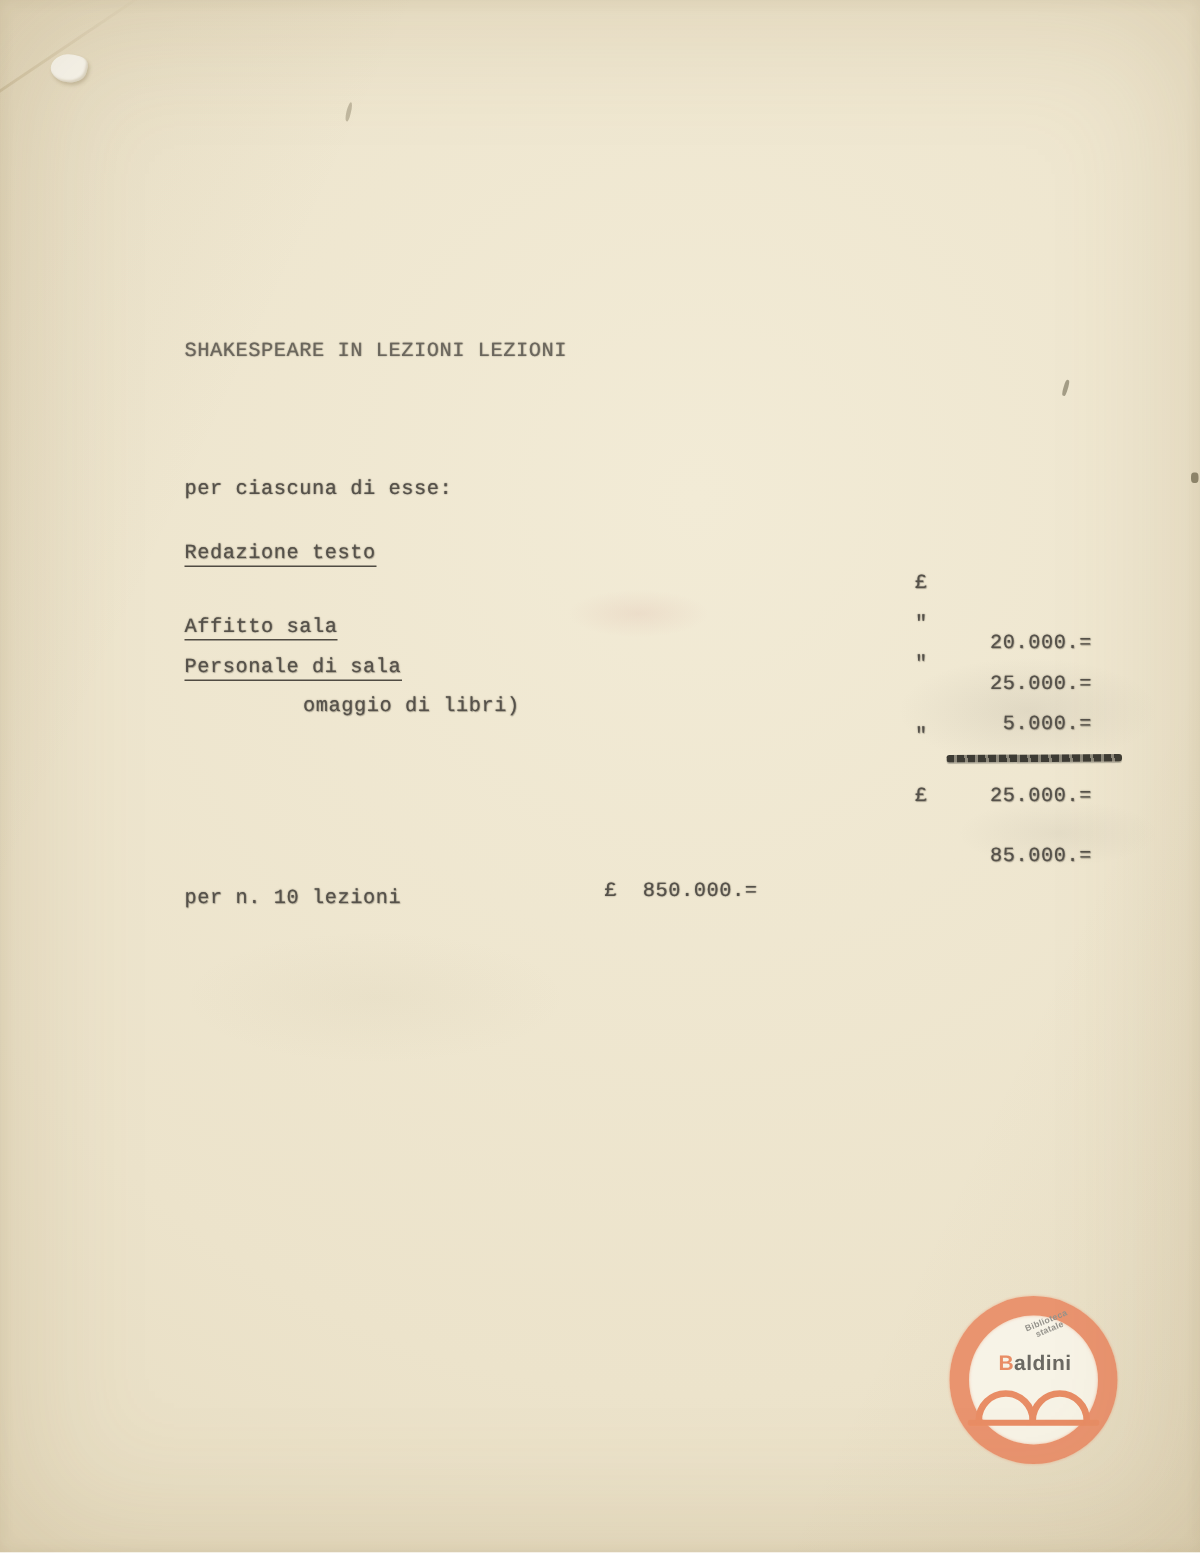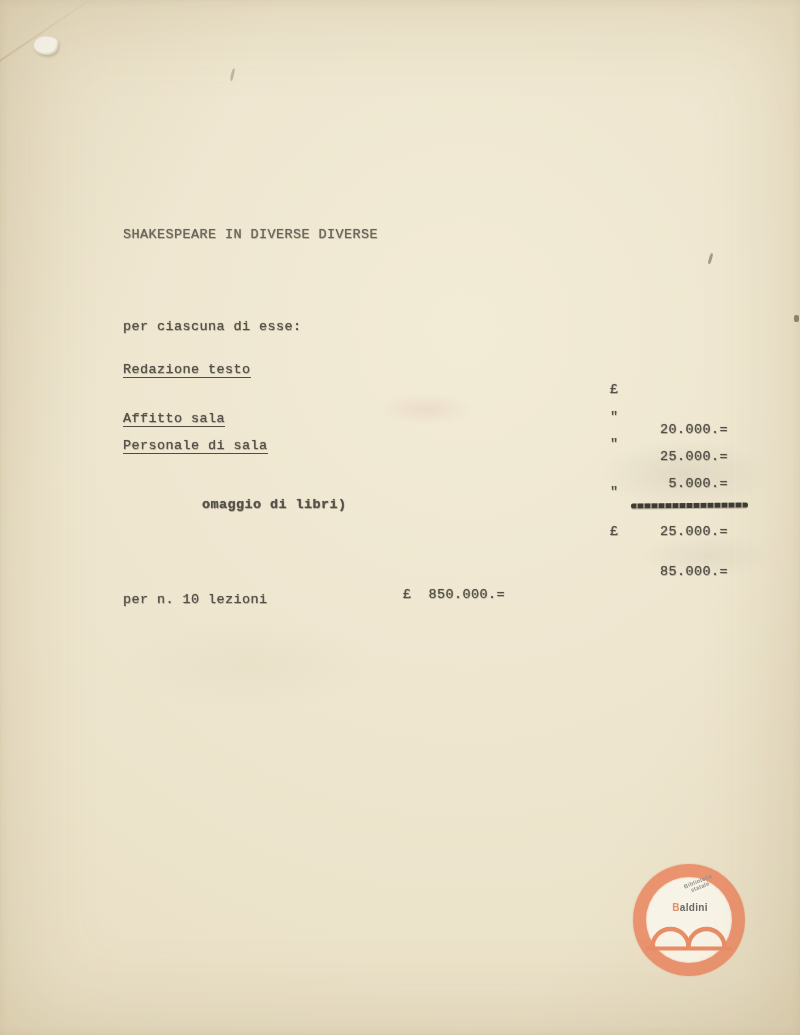--- a/index.html
+++ b/index.html
@@ -81,50 +81,50 @@
     position:absolute;left:26px;top:1px;width:54px;
     transform:rotate(-22deg);
     font-family:"Liberation Sans",sans-serif;
     font-weight:700;font-size:5.8px;line-height:6.2px;letter-spacing:.2px;
     color:#92908a;text-align:center;
   }
   .stamp-inst span{display:block;}
   .stamp-name{
     position:absolute;left:8px;top:23px;width:72px;text-align:center;
     font-family:"Liberation Sans",sans-serif;
-    font-weight:600;font-size:10px;line-height:16px;letter-spacing:.3px;
+    font-weight:600;font-size:14px;line-height:16px;letter-spacing:.3px;
     color:var(--stamp-gray);
   }
   .stamp-name .initial{color:var(--stamp-orange);}
   .stamp-book{position:absolute;left:-1px;top:37px;}
 </style>
 </head>
 <body>
 
 <div class="page">
 
   <div class="stain stain-smudge"></div>
   <div class="stain stain-pink"></div>
   <div class="stain stain-total"></div>
   <div class="stain stain-mid"></div>
   <div class="crease"></div>
   <div class="tear"></div>
   <div class="speck-apostrophe"></div>
   <div class="speck-slash"></div>
   <div class="speck-edge"></div>
 
-  <div class="typed faded" style="left:123px;top:227px;">SHAKESPEARE IN DIVERSE DIVERSE</div>
+  <div class="typed faded" style="left:123px;top:227px;">SHAKESPEARE IN LEZIONI LEZIONI</div>
 
 
   <div class="typed" style="left:123px;top:319px;">per ciascuna di esse:</div>
 
   <div class="typed" style="left:123px;top:362px;"><span class="u">Redazione testo</span></div>
   <div class="typed" style="left:123px;top:411px;"><span class="u">Affitto sala</span></div>
   <div class="typed" style="left:123px;top:438px;"><span class="u">Personale di sala</span></div>
-  <div class="typed" style="left:202px;top:497px;font-weight:bold;">omaggio di libri)</div>
+  <div class="typed" style="left:202px;top:464px;">omaggio di libri)</div>
 
   <div class="typed amt" style="top:382px;">
     <span class="cur">£</span>
     <span class="val">20.000.=</span>
   </div>
   <div class="typed amt" style="top:409px;">
     <span class="cur">"</span>
     <span class="val">25.000.=</span>
   </div>
   <div class="typed amt" style="top:436px;">

